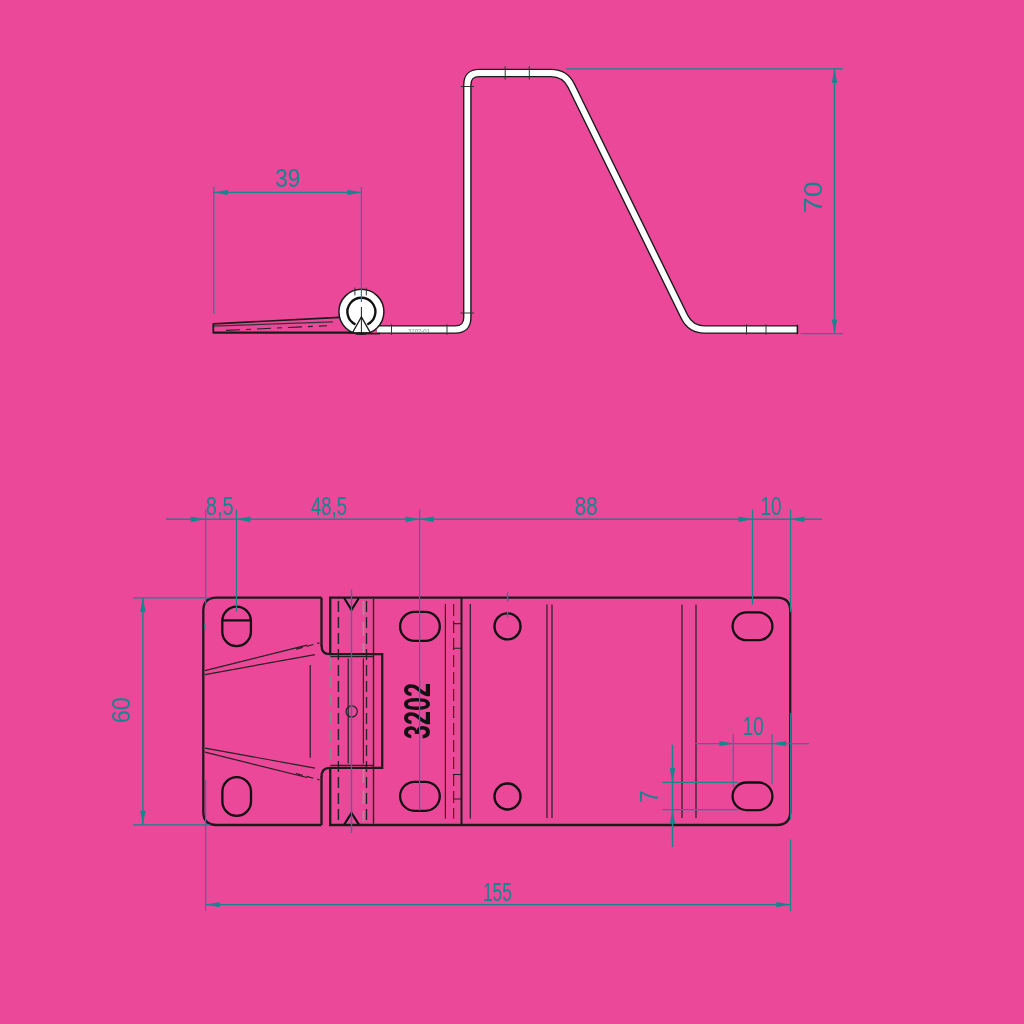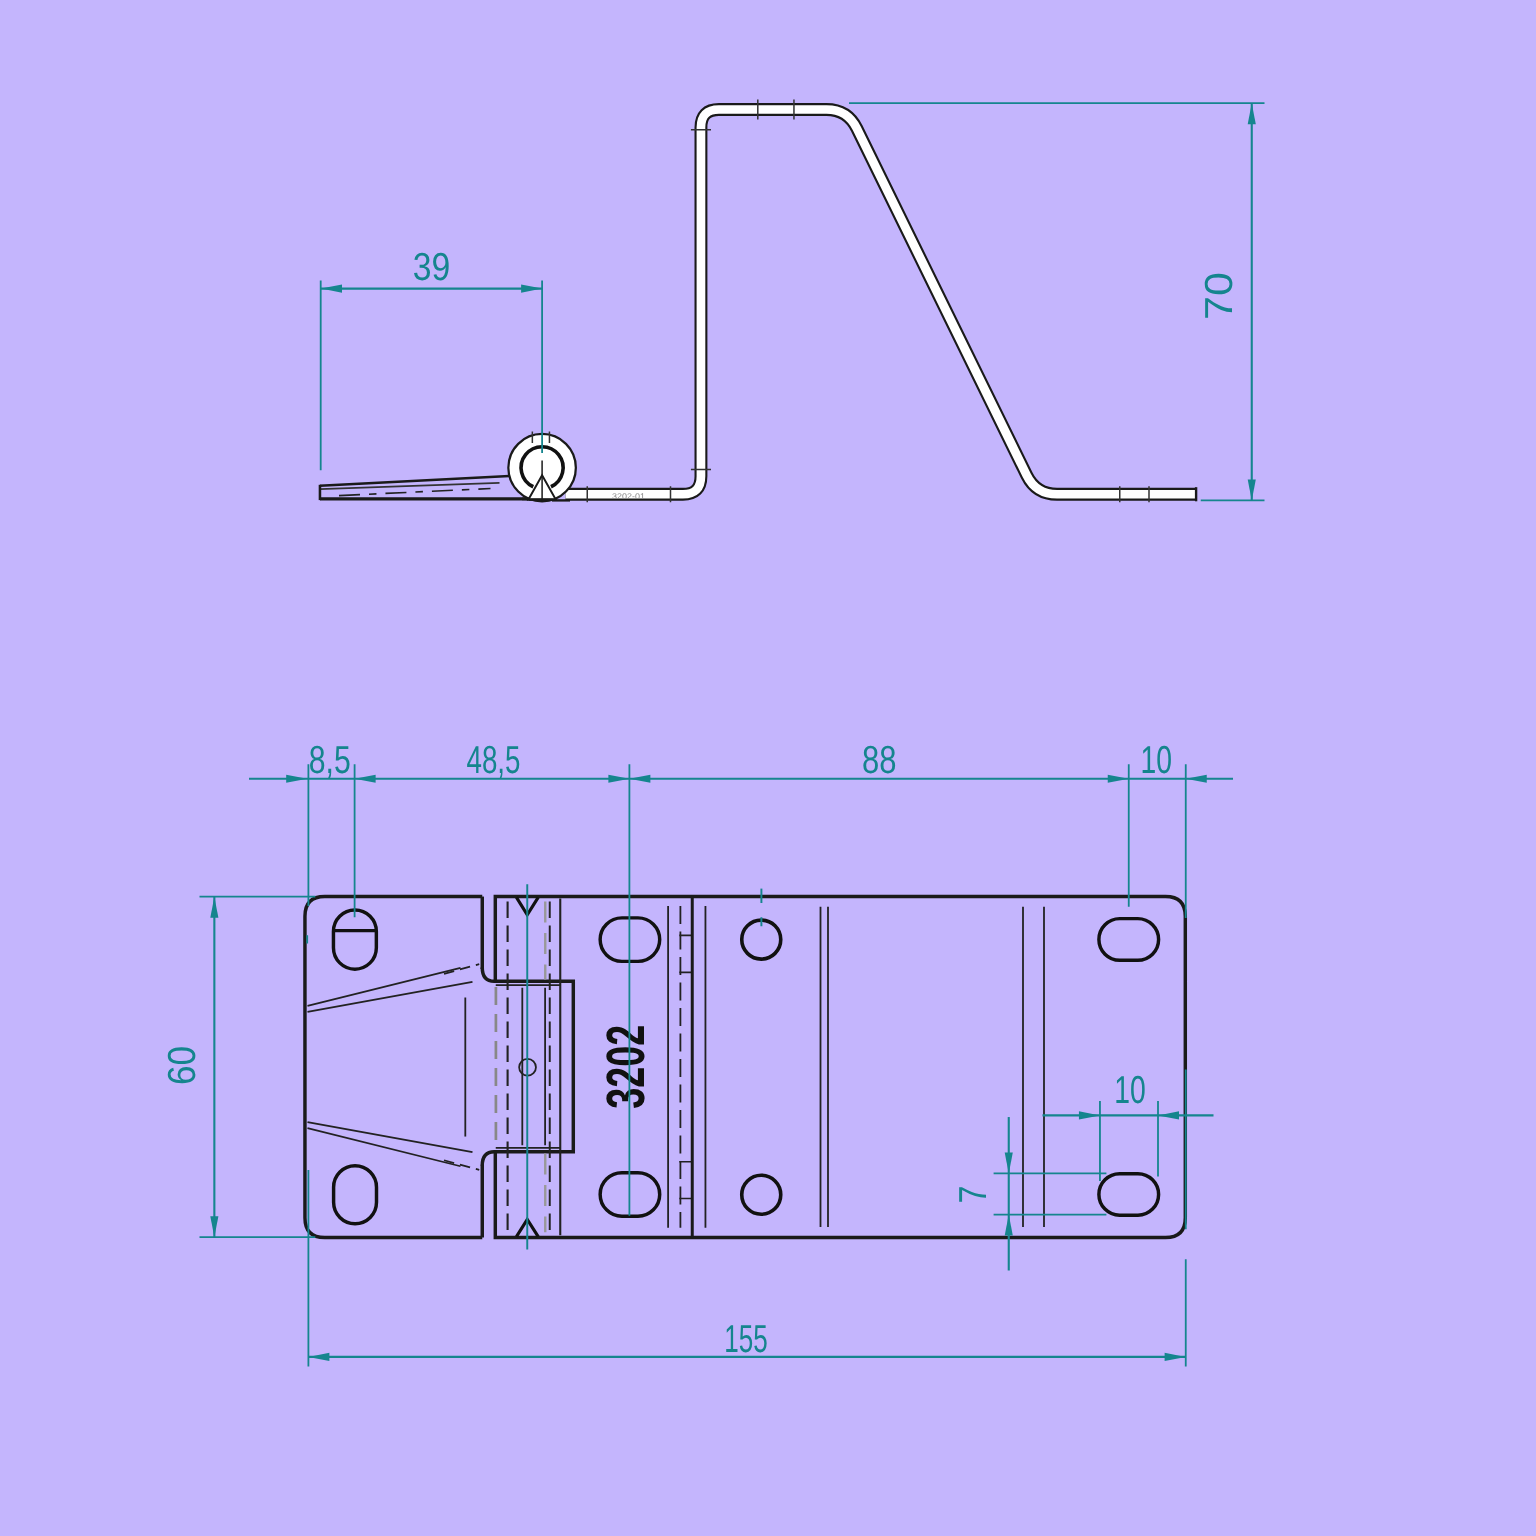--- a/index.html
+++ b/index.html
@@ -1,16 +1,16 @@
 <!DOCTYPE html>
 <html><head>
 <meta charset="utf-8">
 <style>
   html,body{margin:0;padding:0;background:#ffffff;}
-  .canvas{position:relative;width:1024px;height:1024px;background:#c4b5fd;overflow:hidden;}
+  .canvas{position:relative;width:1024px;height:1024px;background:#ec4899;overflow:hidden;}
   svg{position:absolute;left:0;top:0;}
   text{font-family:"Liberation Sans", sans-serif;}
 </style>
 </head>
 <body>
 <div class="canvas">
 <svg width="1024" height="1024" viewBox="0 0 1024 1024">
 
 <g>
 <path d="M213.3 323.9 L339.6 317.3" fill="none" stroke="#1a1a1a" stroke-width="1.7"></path>

